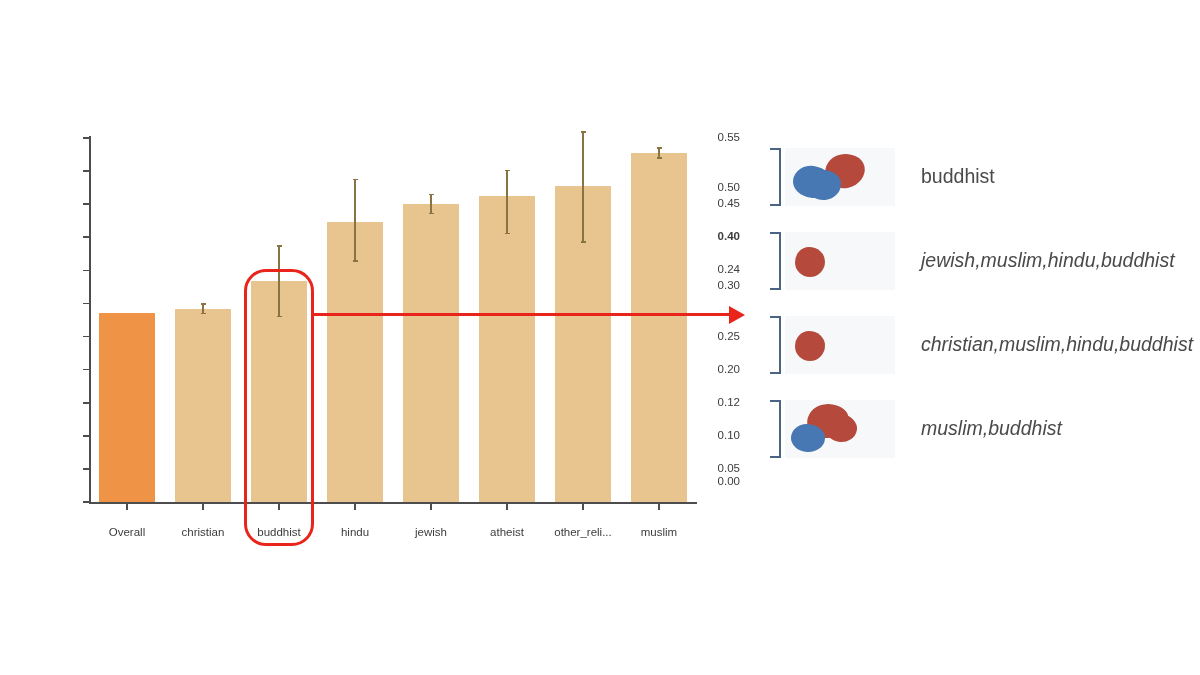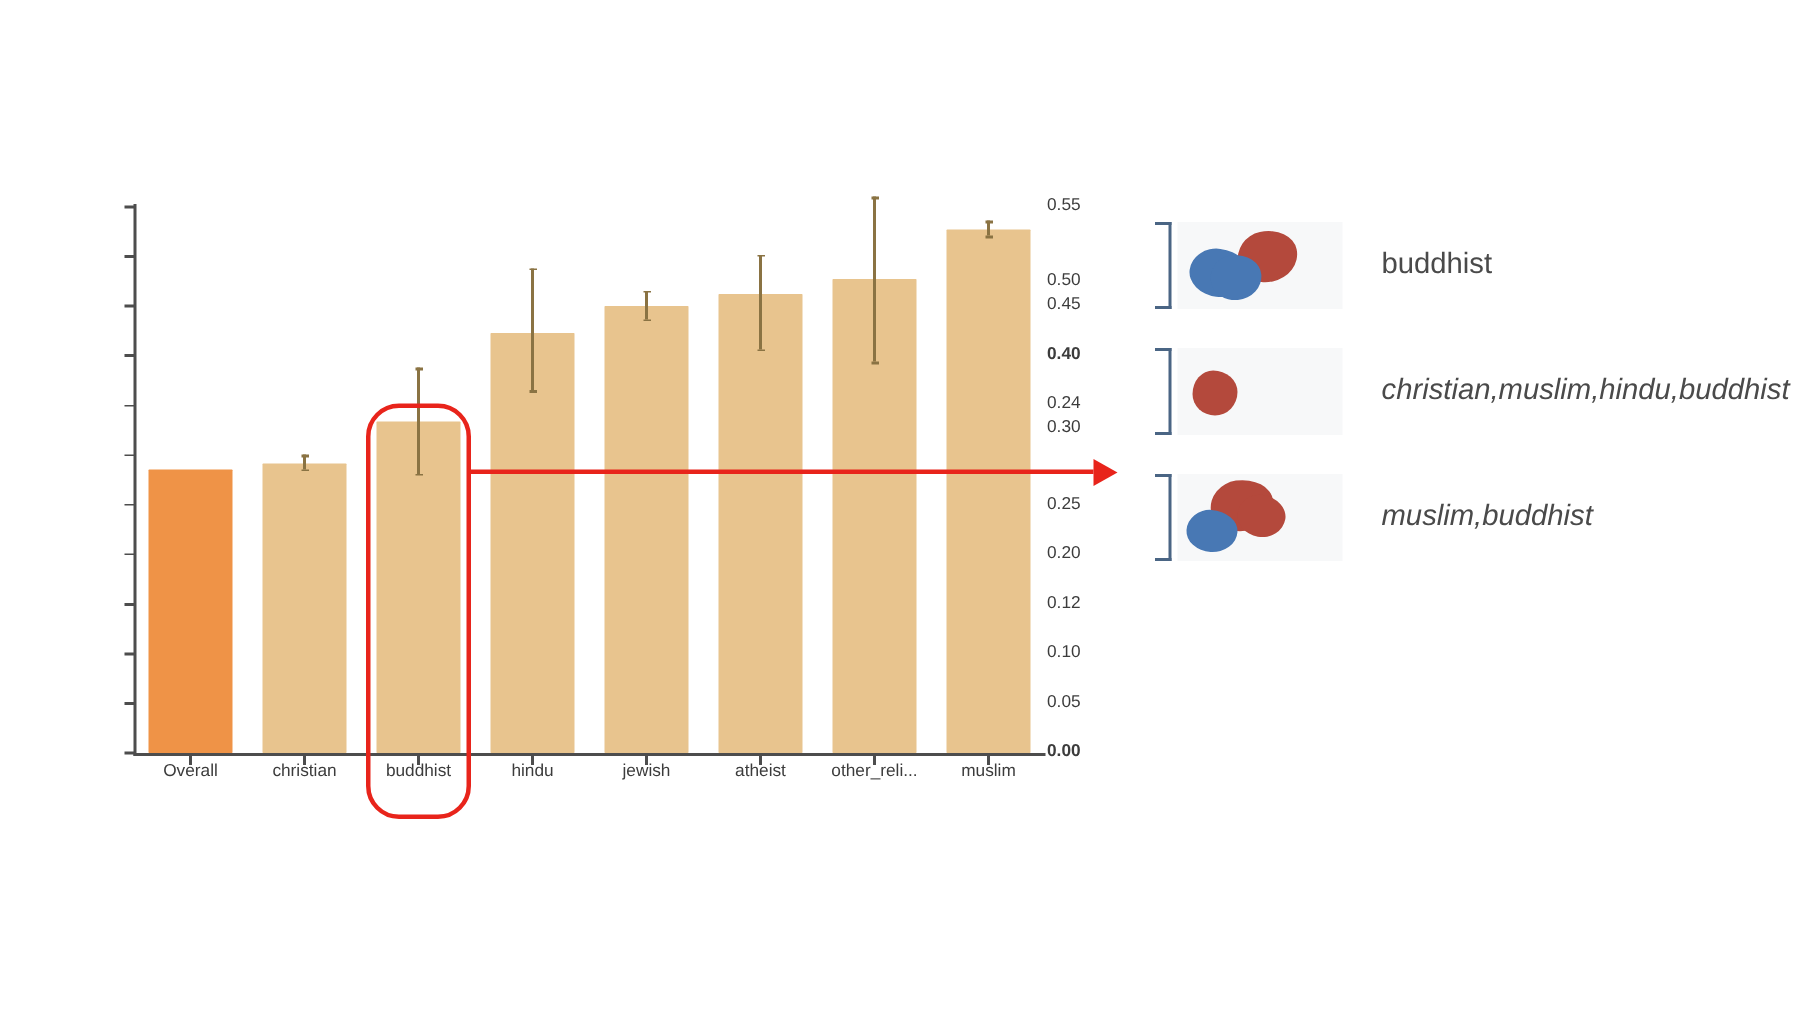--- a/index.html
+++ b/index.html
@@ -32,35 +32,35 @@
   .y-tick-mark {
     position: absolute;
     left: 83px;
     width: 7px; height: 1.6px;
     background: #4d4d4d;
   }
   .y-tick-label {
     position: absolute;
     right: 0;
     width: 42px;
-    text-align: left;
+    text-align: right;
     font-size: 11.5px;
     color: #3c3c3c;
     line-height: 1;
   }
 
   .x-tick-mark {
     position: absolute;
     top: 503px;
     width: 1.6px; height: 7px;
     background: #4d4d4d;
   }
   .x-tick-label {
     position: absolute;
-    top: 508px;
+    top: 526px;
     text-align: center;
     font-size: 11.5px;
     color: #3c3c3c;
     white-space: nowrap;
     transform: translateX(-50%);
   }
 
   .bar {
     position: absolute;
     border-radius: 0.5px;
@@ -139,21 +139,21 @@
 <body>
 
 <div id="stage">
 
   <div id="chart-panel">
     <div class="axis-line" id="y-axis-line"></div>
     <div class="axis-line" id="x-axis-line"></div>
 
     <div id="y-ticks">
         <div class="y-tick-mark" style="top: 501.2px;"></div>
-        <div class="y-tick-label" style="top: 496px; font-weight: bold;">0.00</div>
+        <div class="y-tick-label" style="top: 476px;">0.00</div>
         <div class="y-tick-mark" style="top: 468.109px;"></div>
         <div class="y-tick-label" style="top: 462.909px;">0.05</div>
         <div class="y-tick-mark" style="top: 435.018px;"></div>
         <div class="y-tick-label" style="top: 429.818px;">0.10</div>
         <div class="y-tick-mark" style="top: 401.927px;"></div>
         <div class="y-tick-label" style="top: 396.727px;">0.12</div>
         <div class="y-tick-mark" style="top: 368.836px;"></div>
         <div class="y-tick-label" style="top: 363.636px;">0.20</div>
         <div class="y-tick-mark" style="top: 335.745px;"></div>
         <div class="y-tick-label" style="top: 330.545px;">0.25</div>
@@ -233,20 +233,27 @@
           <div class="blob" style="left: 8px; top: 18px; width: 40px; height: 32px; background: rgb(72, 120, 180); transform: rotate(8deg);"></div>
           <div class="blob" style="left: 22px; top: 22px; width: 34px; height: 30px; background: rgb(72, 120, 180); transform: rotate(-5deg);"></div>
         </div>
         <div class="row-label">buddhist</div>
       </div>
       <div class="panel-row">
         <div class="bracket" style="border-top-color: rgb(74, 101, 132); border-right-color: rgb(74, 101, 132); border-bottom-color: rgb(74, 101, 132); border-left: none;"></div>
         <div class="thumb">
           <div class="blob" style="left: 10px; top: 15px; width: 30px; height: 30px; background: rgb(180, 73, 60); transform: rotate(0deg);"></div>
         </div>
+        <div class="row-label italic">jewish,muslim,hindu,buddhist</div>
+      </div>
+      <div class="panel-row">
+        <div class="bracket" style="border-top-color: rgb(74, 101, 132); border-right-color: rgb(74, 101, 132); border-bottom-color: rgb(74, 101, 132); border-left: none;"></div>
+        <div class="thumb">
+          <div class="blob" style="left: 10px; top: 15px; width: 30px; height: 30px; background: rgb(180, 73, 60); transform: rotate(0deg);"></div>
+        </div>
         <div class="row-label italic">christian,muslim,hindu,buddhist</div>
       </div>
       <div class="panel-row">
         <div class="bracket" style="border-top-color: rgb(74, 101, 132); border-right-color: rgb(74, 101, 132); border-bottom-color: rgb(74, 101, 132); border-left: none;"></div>
         <div class="thumb">
           <div class="blob" style="left: 22px; top: 4px; width: 42px; height: 34px; background: rgb(180, 73, 60); transform: rotate(-8deg);"></div>
           <div class="blob" style="left: 40px; top: 14px; width: 32px; height: 28px; background: rgb(180, 73, 60); transform: rotate(10deg);"></div>
           <div class="blob" style="left: 6px; top: 24px; width: 34px; height: 28px; background: rgb(72, 120, 180); transform: rotate(4deg);"></div>
         </div>
         <div class="row-label italic">muslim,buddhist</div>

